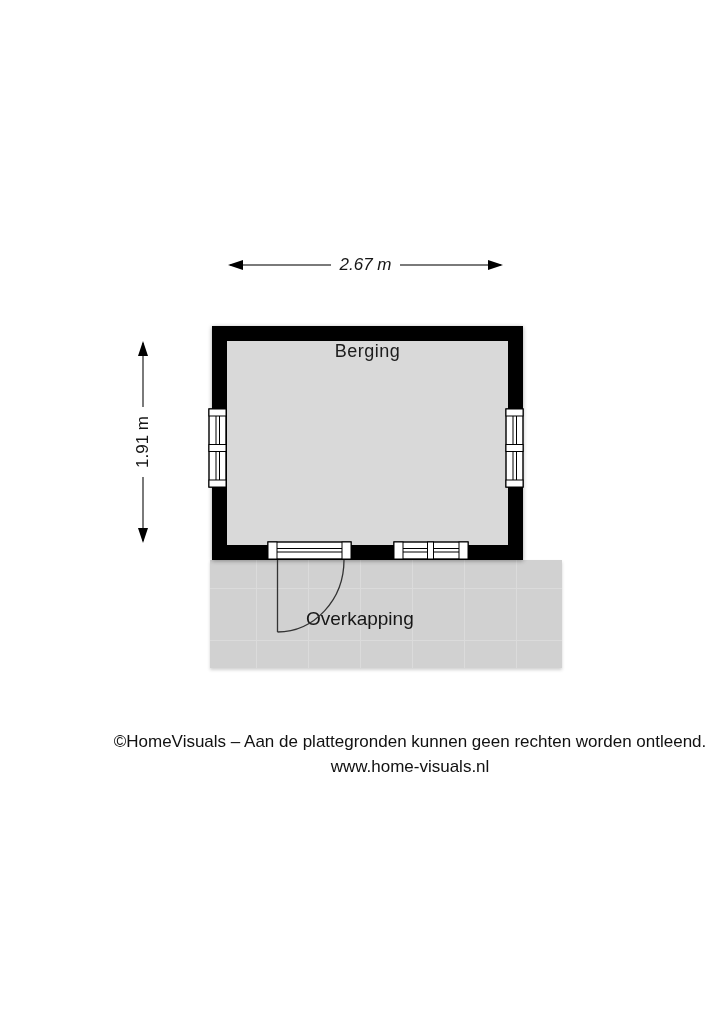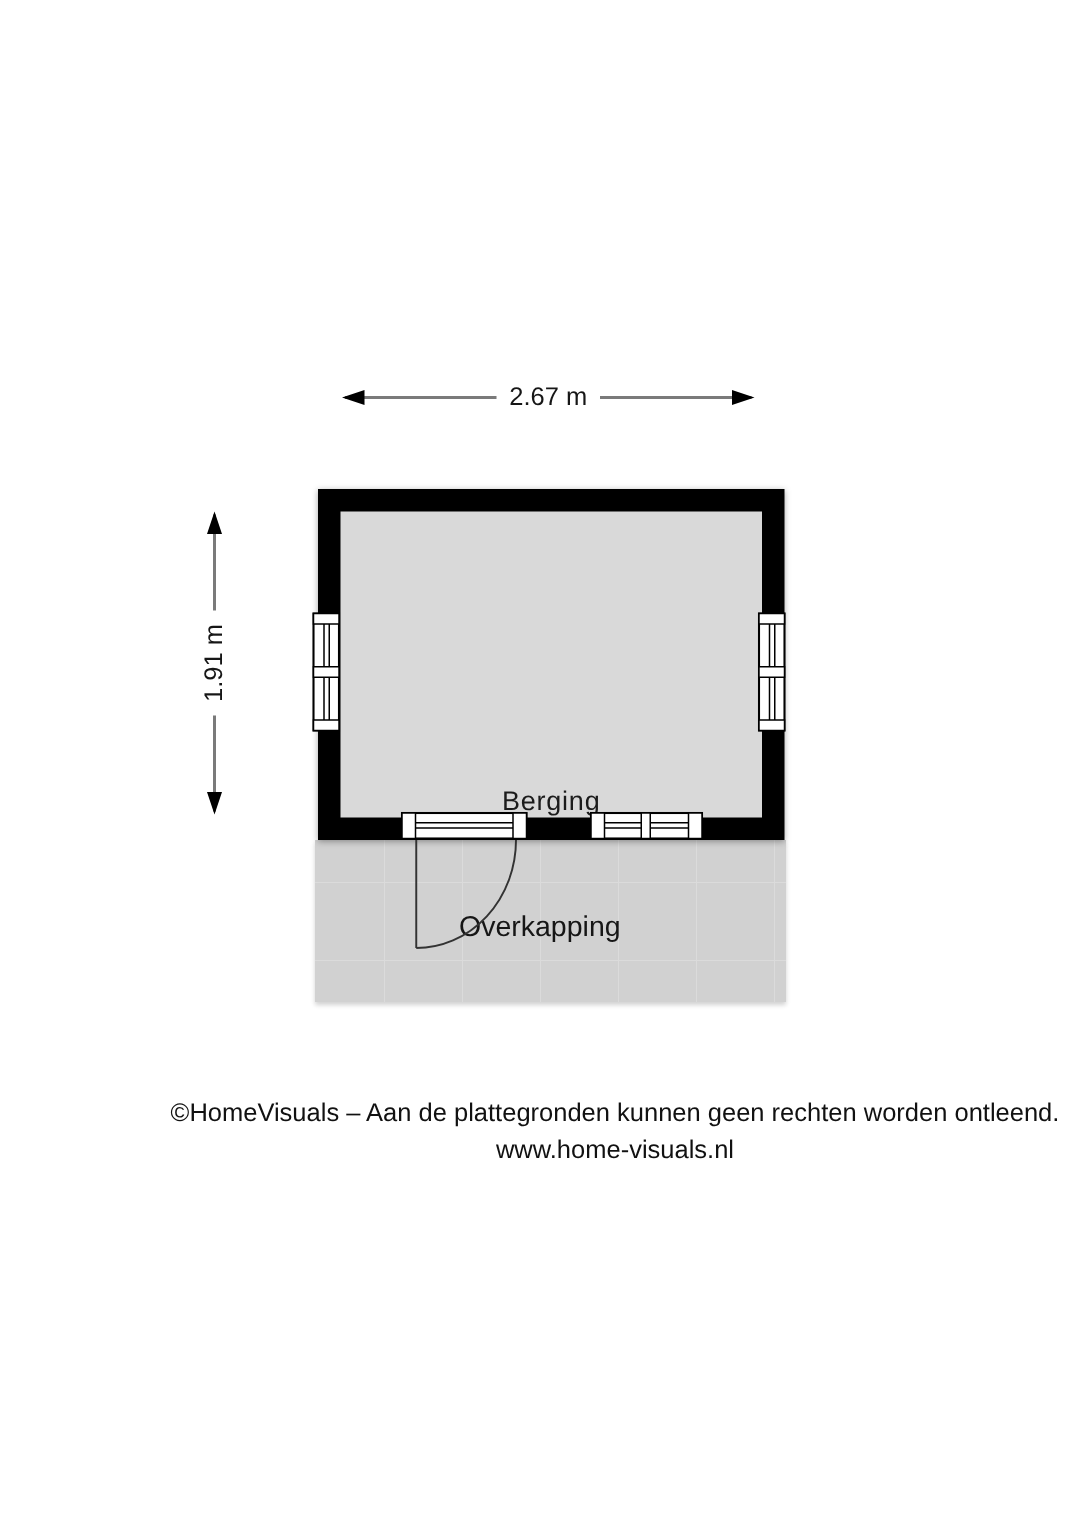--- a/index.html
+++ b/index.html
@@ -9,21 +9,21 @@
   }
   .page{
     position:relative;
     width:724px;height:1024px;
     background:#ffffff;
     overflow:hidden;
   }
 
   
   .dim{position:absolute;}
-  .dim-top{left:228px;top:257px;width:275px;height:16px;}
+  .dim-top{left:228px;top:257px;width:275px;height:16px;font-style:italic;}
   .dim-left{left:135px;top:341px;width:16px;height:202px;}
   .dim-line-h{position:absolute;left:2px;right:2px;top:7px;height:2px;background:#7a7a7a;}
   .dim-line-v{position:absolute;top:2px;bottom:2px;left:7px;width:2px;background:#7a7a7a;}
   .arrow{position:absolute;width:0;height:0;border-style:solid;}
   .arrow-left{left:0;top:3px;border-width:5px 15px 5px 0;border-color:transparent #000 transparent transparent;}
   .arrow-right{right:0;top:3px;border-width:5px 0 5px 15px;border-color:transparent transparent transparent #000;}
   .arrow-up{top:0;left:3px;border-width:0 5px 15px 5px;border-color:transparent transparent #000 transparent;}
   .arrow-down{bottom:0;left:3px;border-width:15px 5px 0 5px;border-color:#000 transparent transparent transparent;}
   .dim-label{
     position:absolute;left:50%;top:50%;
@@ -37,36 +37,37 @@
   
   .paving{
     position:absolute;left:210px;top:560px;width:314px;height:108px;
     background-color:#d1d1d1;
     background-image:
       linear-gradient(#dbdbdb 1px, transparent 1px),
       linear-gradient(90deg, #dbdbdb 1px, transparent 1px);
     background-size:52px 52px;
     background-position:-6px 28px;
     box-shadow:0 2px 3px rgba(0,0,0,0.18);
+    padding-left:38px;
   }
   .area-label{
     position:absolute;left:96px;top:48px;
     font-size:19px;color:#161616;white-space:nowrap;
   }
 
   
   .building{
     position:absolute;left:212px;top:326px;width:311px;height:234px;
     background:#000000;
     filter:drop-shadow(0 1px 2px rgba(0,0,0,0.35));
   }
   .room{
     position:absolute;left:15px;top:15px;right:15px;bottom:15px;
     background:#d9d9d9;
-    display:flex;align-items:flex-end;justify-content:center;
+    display:flex;align-items:flex-start;justify-content:center;
   }
   .room-label{font-size:18px;color:#1c1c1c;letter-spacing:0.5px;}
 
   
   .glyph{position:absolute;}
   .win-left{left:208px;top:408px;}
   .win-right{left:505px;top:408px;}
   .door-bottom{left:267px;top:541px;}
   .win-bottom{left:393px;top:541px;}
   .door-swing{left:270px;top:558px;}

